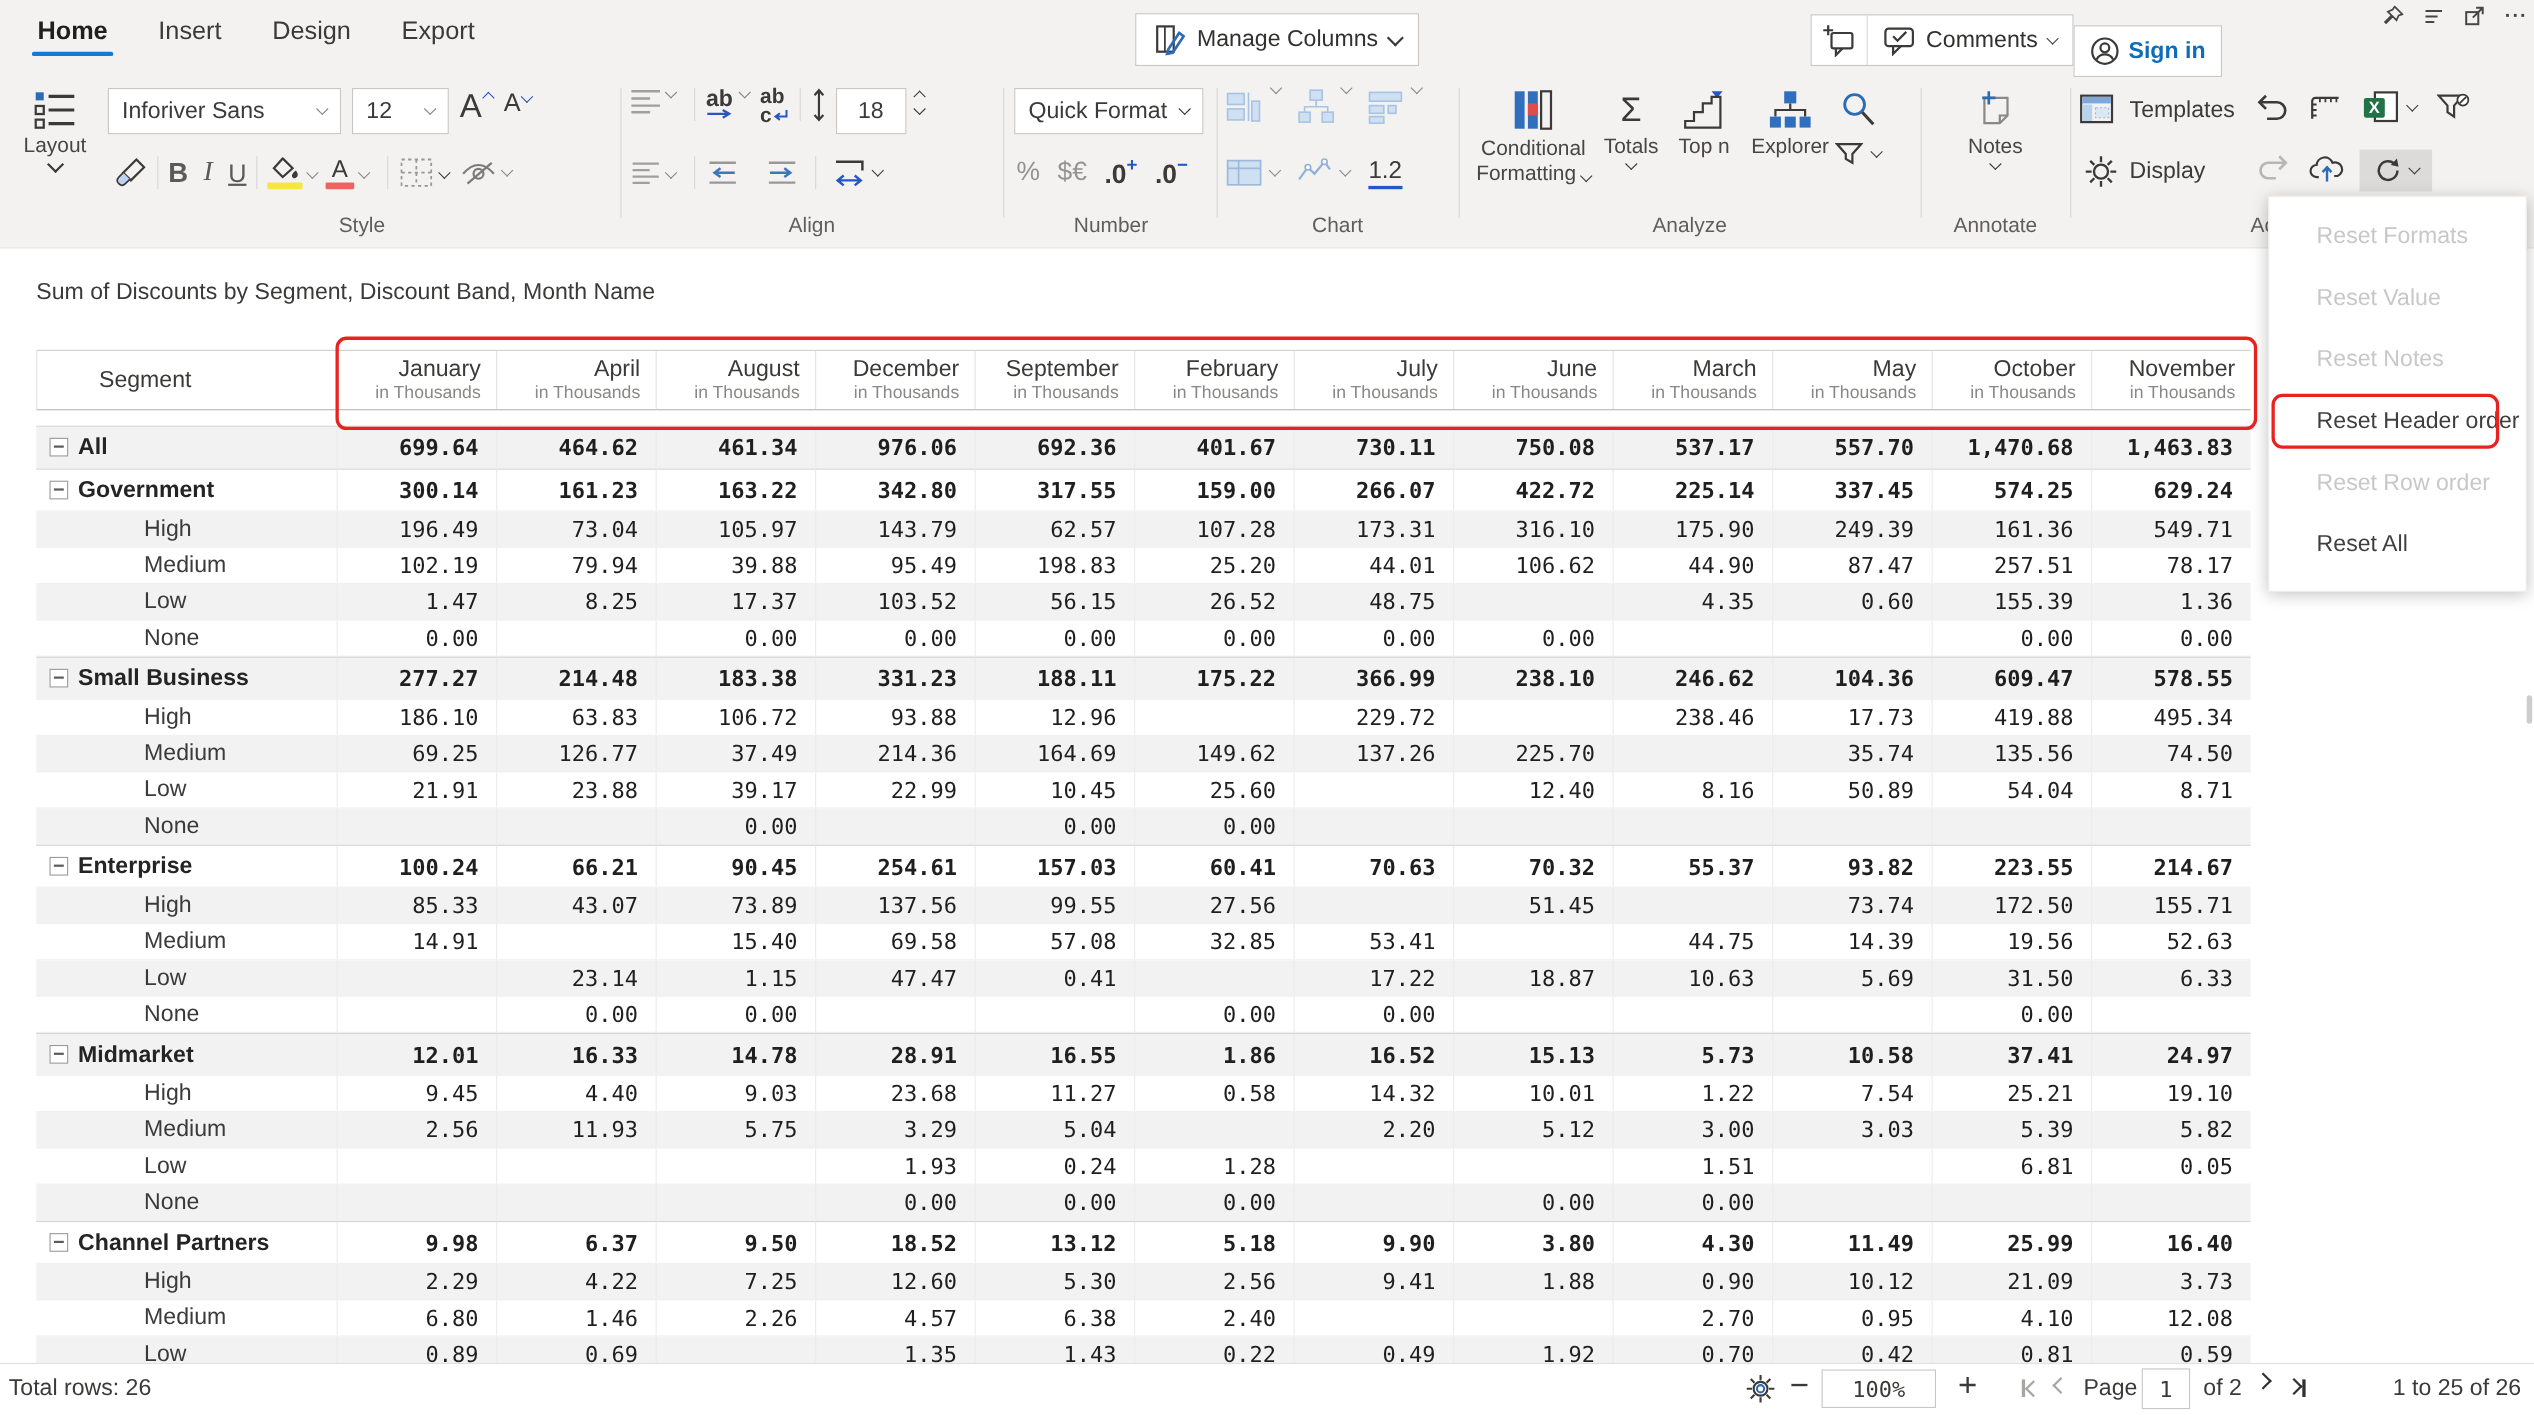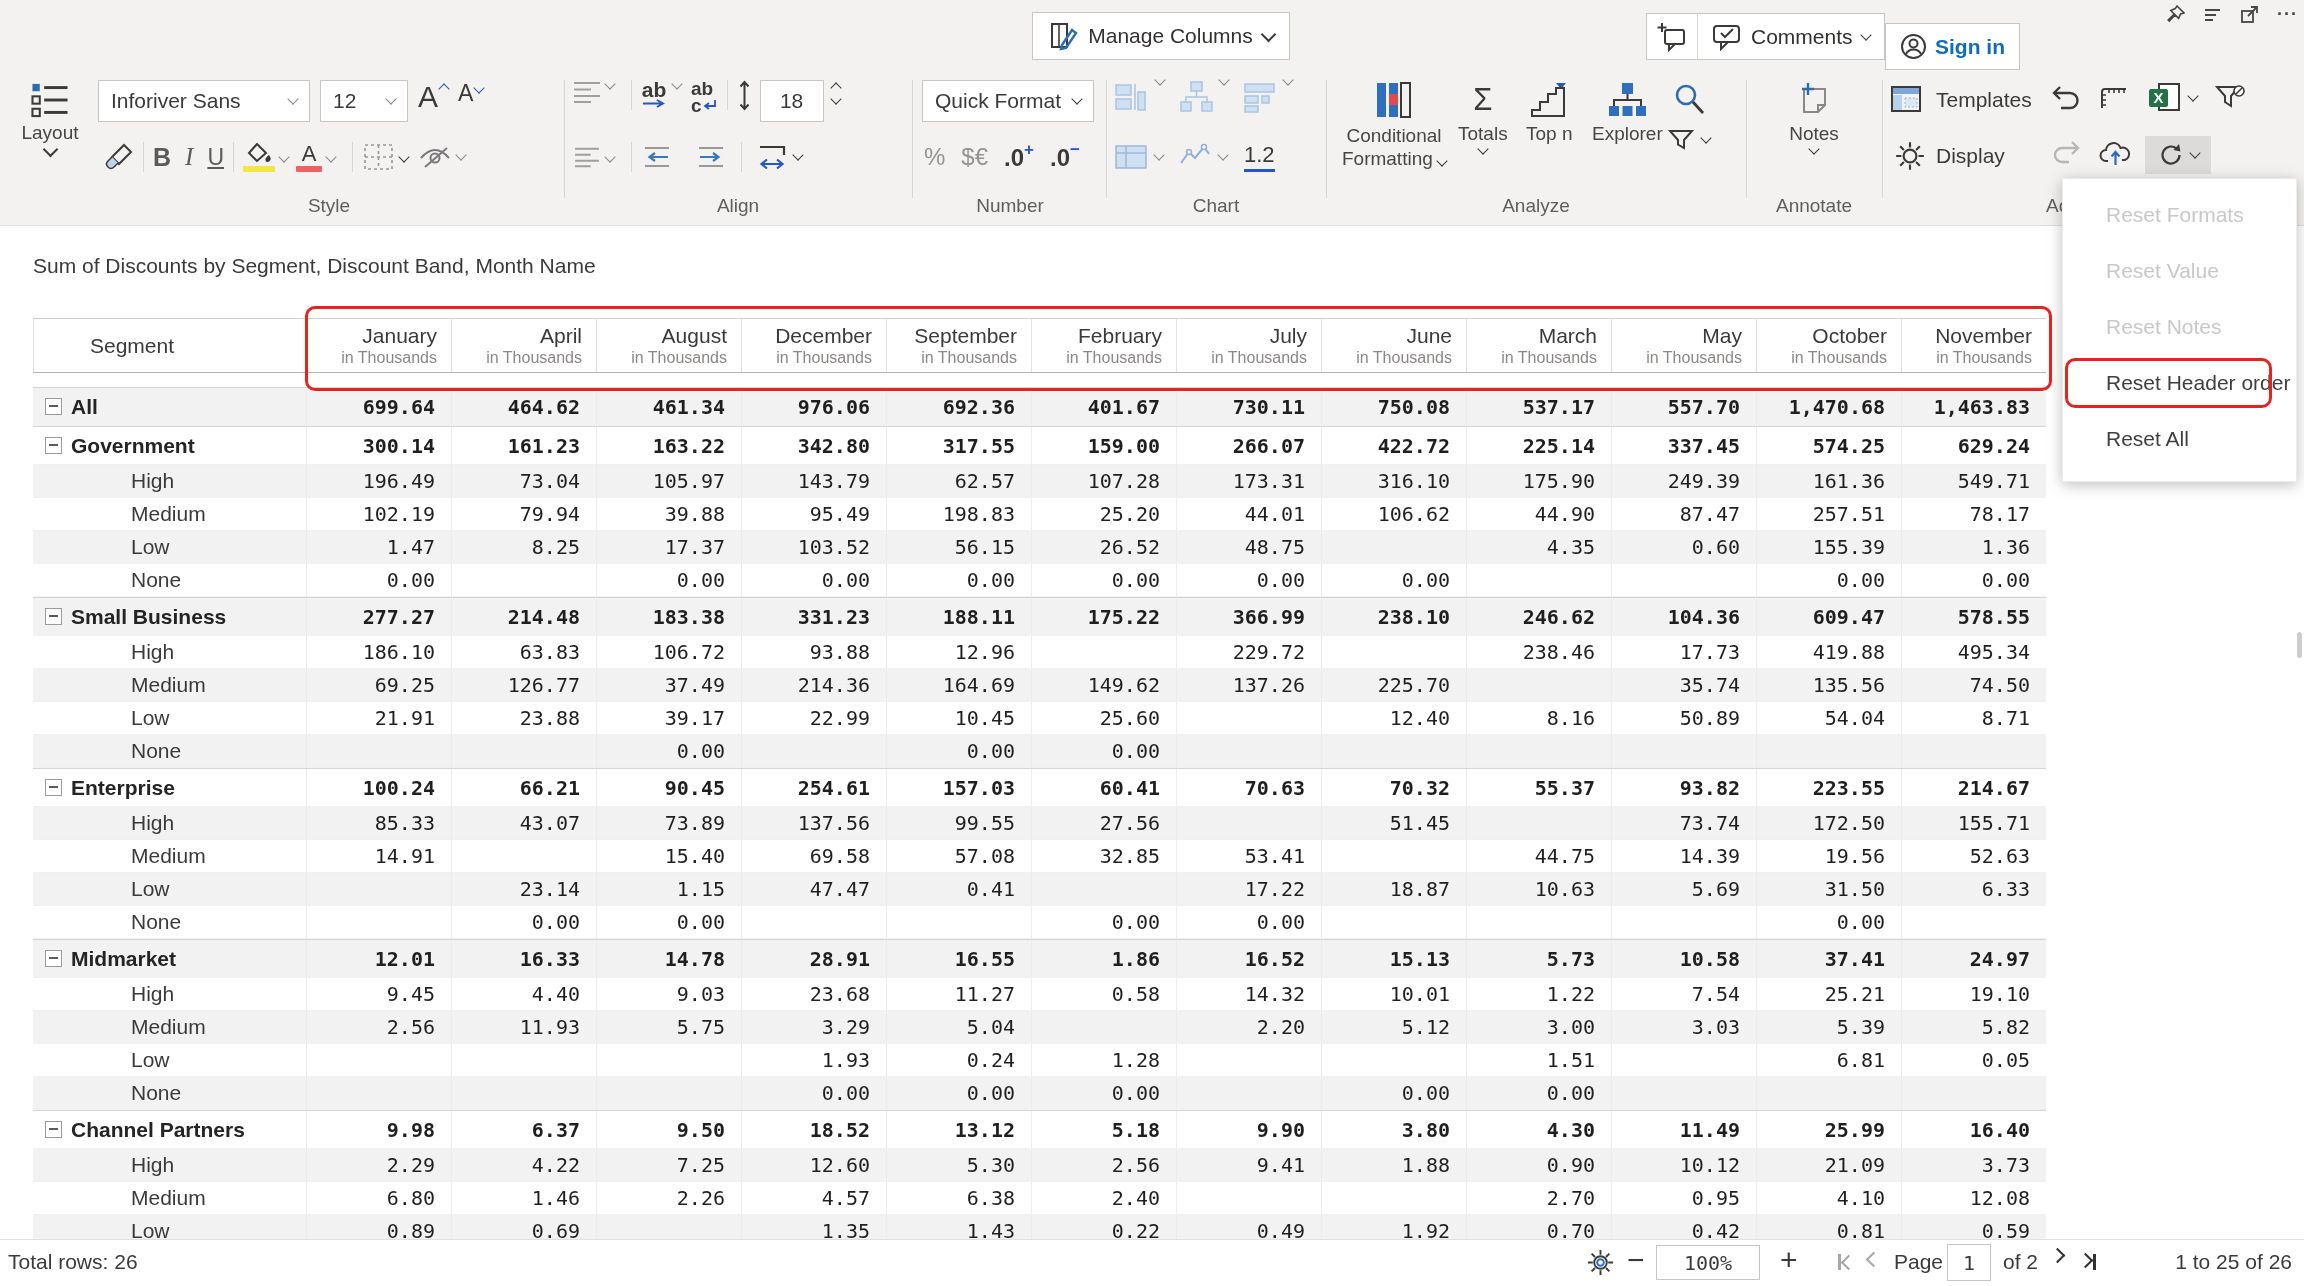--- a/index.html
+++ b/index.html
@@ -91,20 +91,26 @@
   .pgbar{width:2.5px;height:16px;background:currentColor;display:inline-block;}
   .disabledpg{color:#a8a6a4;} .enabledpg{color:#323130;}
   .scrollthumb{position:absolute;right:2px;top:632px;width:5px;height:26px;background:#cdcdcd;border-radius:3px;z-index:20;cursor:grab;}
 </style>
 </head>
 <body class="noselect">
 
 <div class="app">
 
   <div class="top">
+    <div class="tabbar">
+        <div class="tab active">Home</div>
+        <div class="tab">Insert</div>
+        <div class="tab">Design</div>
+        <div class="tab">Export</div>
+      </div>
 
     <div class="whitebox mngcols">
       <svg width="30" height="30" viewBox="0 0 30 30">
           <rect x="4" y="3" width="15" height="23" fill="none" stroke="#3b3a39" stroke-width="2"></rect>
           <line x1="11" y1="3" x2="11" y2="26" stroke="#3b3a39" stroke-width="1.6"></line>
           <path d="M14 24 L24 9 l4 3 -10 15 -5 1 z" fill="none" stroke="#2b6cb5" stroke-width="2.4"></path>
         </svg>
       <span>Manage Columns</span>
       <i class="cv darkchev"></i>
     </div>
@@ -1004,20 +1010,21 @@
         </div>
     </div>
     <div class="redbox hdr"></div>
   </div>
 
   <div class="menu" id="resetmenu">
       <div class="menu-item disabled">Reset Formats</div>
       <div class="menu-item disabled">Reset Value</div>
       <div class="menu-item disabled">Reset Notes</div>
       <div class="menu-item hl">Reset Header order</div>
+      <div class="menu-item disabled">Reset Row order</div>
       <div class="menu-item">Reset All</div>
     </div>
 
   <div class="statusbar">
     <span class="lbl" style="left:8px;">Total rows: 26</span>
     <div class="sb-abs" style="left:1586px;top:8px;">
       <svg width="29" height="29" viewBox="0 0 30 30" style="cursor:pointer;">
           <g stroke="#3b3a39" stroke-width="2" fill="none">
             <circle cx="15" cy="15" r="6.5"></circle>
             <path d="M15 2 V7 M15 23 V28 M2 15 H7 M23 15 H28 M5.8 5.8 L9.3 9.3 M20.7 20.7 L24.2 24.2 M24.2 5.8 L20.7 9.3 M9.3 20.7 L5.8 24.2"></path>

